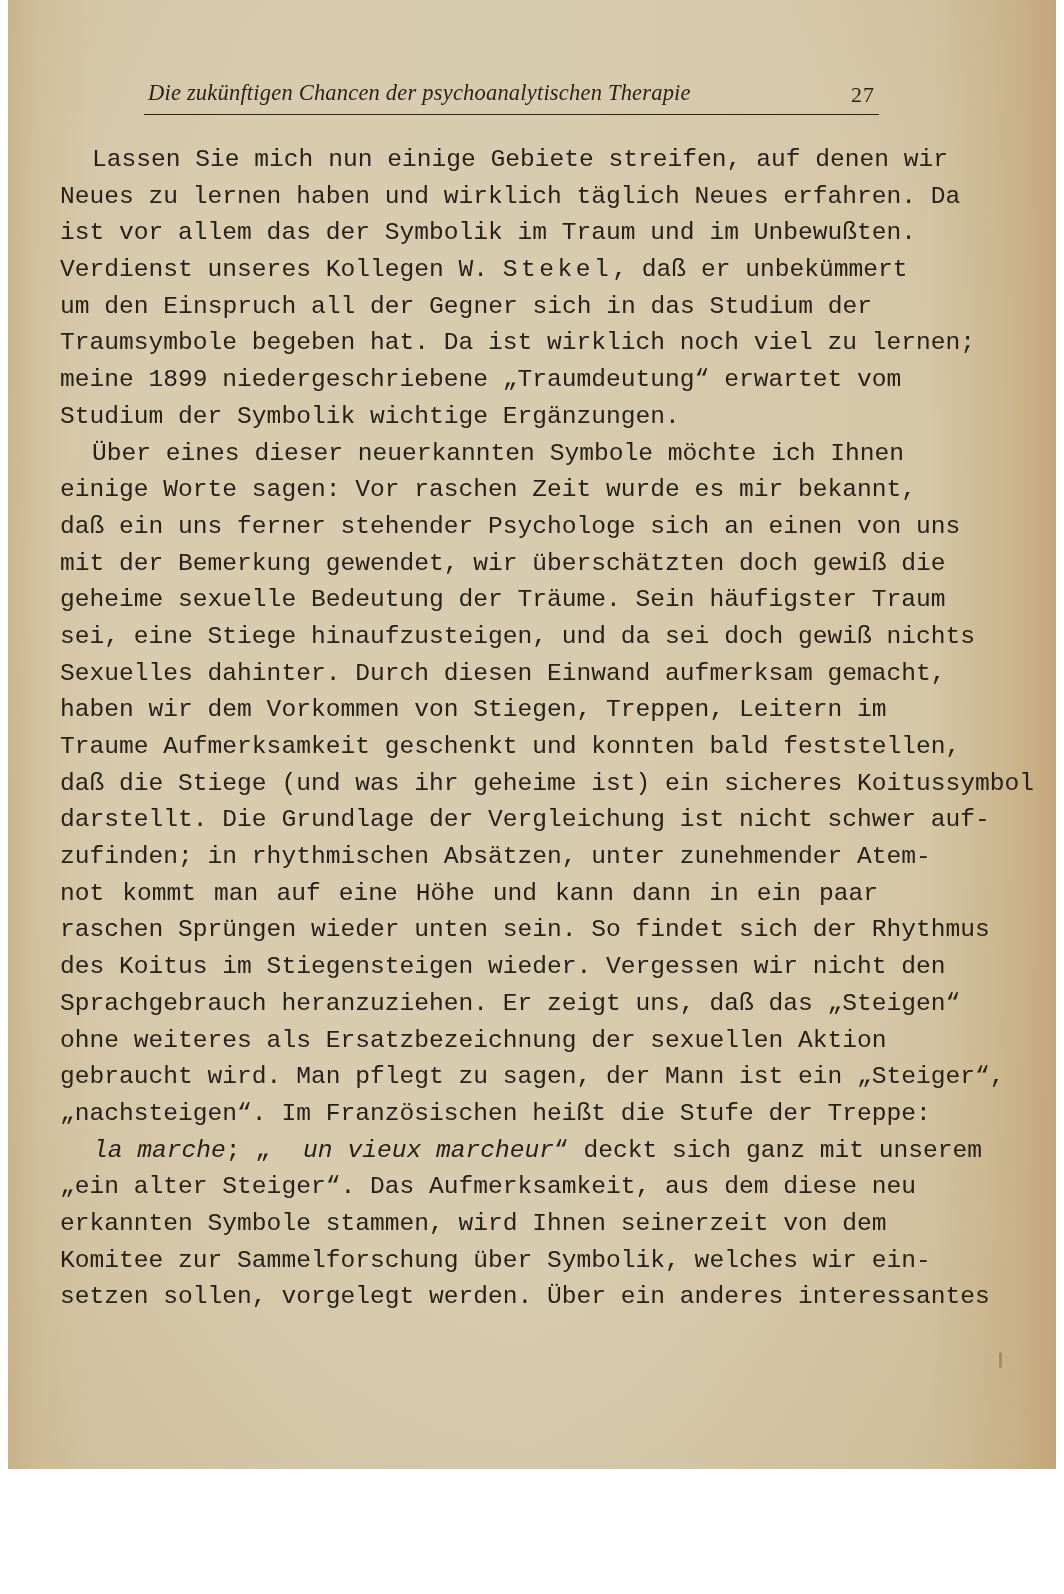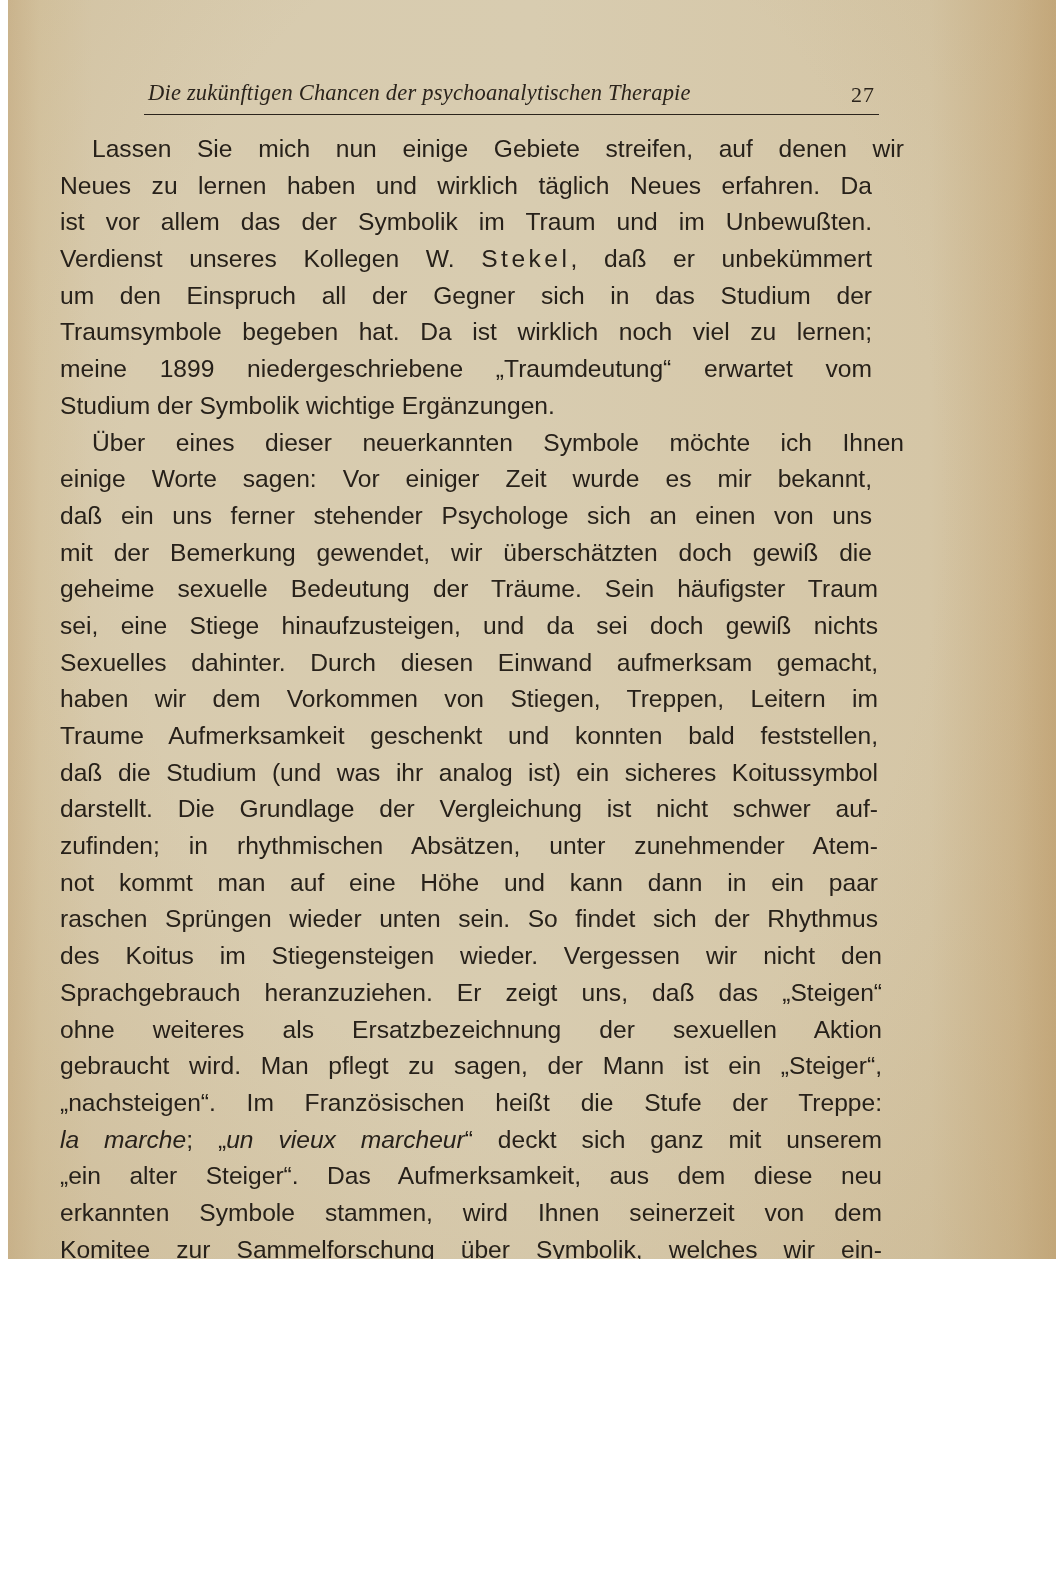--- a/index.html
+++ b/index.html
@@ -8,21 +8,21 @@
       width: 1064px;
       height: 1594px;
       background: #ffffff;
       overflow: hidden;
     }
     .page {
       position: absolute;
       left: 8px;
       top: 0;
       width: 1048px;
-      height: 1259px;
+      height: 1469px;
       background:
         radial-gradient(ellipse at 50% 40%, rgba(222,210,180,0.0) 0%, rgba(222,210,180,0.0) 55%, rgba(190,165,120,0.35) 100%),
         linear-gradient(90deg, #cdb792 0%, #d6c6a4 3%, #d8cbae 8%, #d8ccb0 50%, #d5c6a6 88%, #cdb68e 96%, #c4a77a 100%);
       overflow: hidden;
     }
     .running-head {
       position: absolute;
       left: 136px;
       top: 80px;
       width: 735px;
@@ -42,23 +42,23 @@
     .page-number {
       position: absolute;
       right: 4px;
       top: 2px;
       font-size: 22px;
       letter-spacing: 1px;
     }
     .body-text {
       position: absolute;
       left: 52px;
-      top: 131px;
+      top: 142px;
       width: 826px;
-      font-family: Liberation Sans, sans-serif;
+      font-family: Liberation Mono, monospace;
       font-size: 24.6px;
       color: #27211a;
     }
     .line {
       display: block;
       height: 36.7px;
       line-height: 36.7px;
       white-space: nowrap;
       text-align: justify;
       text-align-last: justify;
@@ -68,20 +68,21 @@
     }
     .line.indent {
       padding-left: 32px;
     }
     .spaced {
       letter-spacing: 3.5px;
       margin-top: 13px;
     }
     .it {
       font-style: italic;
+      margin-left: 33px;
     }
     .l0  { width: 812px; }
     .l10 { width: 818px; }
     .l20 { width: 822px; }
     .stain {
       position: absolute;
       right: 54px;
       top: 1352px;
       width: 3px;
       height: 16px;
@@ -107,29 +108,29 @@
       <span class="line l0">ist vor allem das der Symbolik im Traum und im Unbewußten.</span>
       <span class="line l0"><span>Verdienst unseres Kollegen W. </span><span class="spaced">Stekel</span><span>, daß er unbekümmert</span></span>
       <span class="line l0">um den Einspruch all der Gegner sich in das Studium der</span>
       <span class="line l0">Traumsymbole begeben hat. Da ist wirklich noch viel zu lernen;</span>
       <span class="line l0">meine 1899 niedergeschriebene „Traumdeutung“ erwartet vom</span>
       <span class="line last">Studium der Symbolik wichtige Ergänzungen.</span>
     </div>
 
     <div>
       <span class="line indent l0">Über eines dieser neuerkannten Symbole möchte ich Ihnen</span>
-      <span class="line l0">einige Worte sagen: Vor einiger Zeit wurde es mir bekannt,</span>
+      <span class="line l0">einige Worte sagen: Vor raschen Zeit wurde es mir bekannt,</span>
       <span class="line l0">daß ein uns ferner stehender Psychologe sich an einen von uns</span>
       <span class="line l0">mit der Bemerkung gewendet, wir überschätzten doch gewiß die</span>
       <span class="line l10">geheime sexuelle Bedeutung der Träume. Sein häufigster Traum</span>
       <span class="line l10">sei, eine Stiege hinaufzusteigen, und da sei doch gewiß nichts</span>
       <span class="line l10">Sexuelles dahinter. Durch diesen Einwand aufmerksam gemacht,</span>
       <span class="line l10">haben wir dem Vorkommen von Stiegen, Treppen, Leitern im</span>
       <span class="line l10">Traume Aufmerksamkeit geschenkt und konnten bald feststellen,</span>
-      <span class="line l10">daß die Studium (und was ihr analog ist) ein sicheres Koitussymbol</span>
+      <span class="line l10">daß die Stiege (und was ihr geheime ist) ein sicheres Koitussymbol</span>
       <span class="line l10">darstellt. Die Grundlage der Vergleichung ist nicht schwer auf-</span>
       <span class="line l10">zufinden; in rhythmischen Absätzen, unter zunehmender Atem-</span>
       <span class="line l10">not kommt man auf eine Höhe und kann dann in ein paar</span>
       <span class="line l10">raschen Sprüngen wieder unten sein. So findet sich der Rhythmus</span>
       <span class="line l20">des Koitus im Stiegensteigen wieder. Vergessen wir nicht den</span>
       <span class="line l20">Sprachgebrauch heranzuziehen. Er zeigt uns, daß das „Steigen“</span>
       <span class="line l20">ohne weiteres als Ersatzbezeichnung der sexuellen Aktion</span>
       <span class="line l20">gebraucht wird. Man pflegt zu sagen, der Mann ist ein „Steiger“,</span>
       <span class="line l20">„nachsteigen“. Im Französischen heißt die Stufe der Treppe:</span>
       <span class="line l20"><span class="it">la marche</span><span>; „</span><span class="it">un vieux marcheur</span><span>“ deckt sich ganz mit unserem</span></span>

